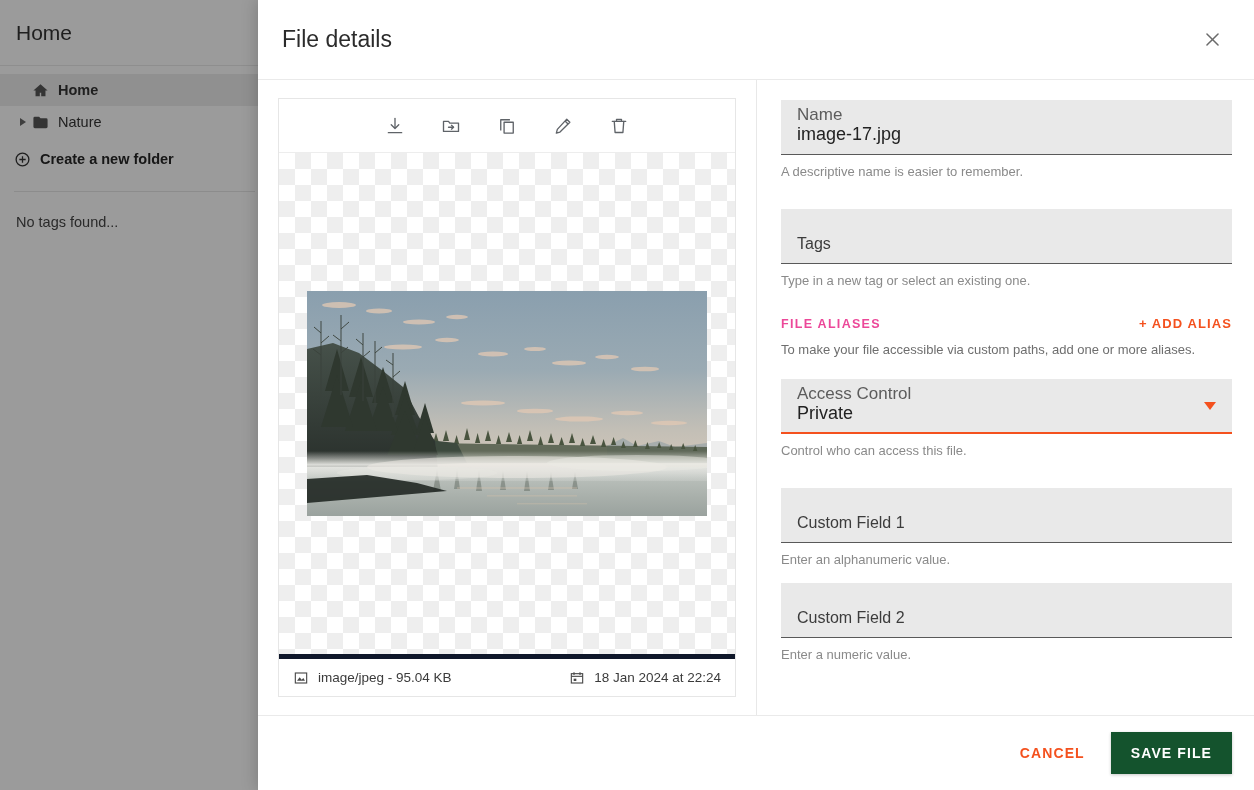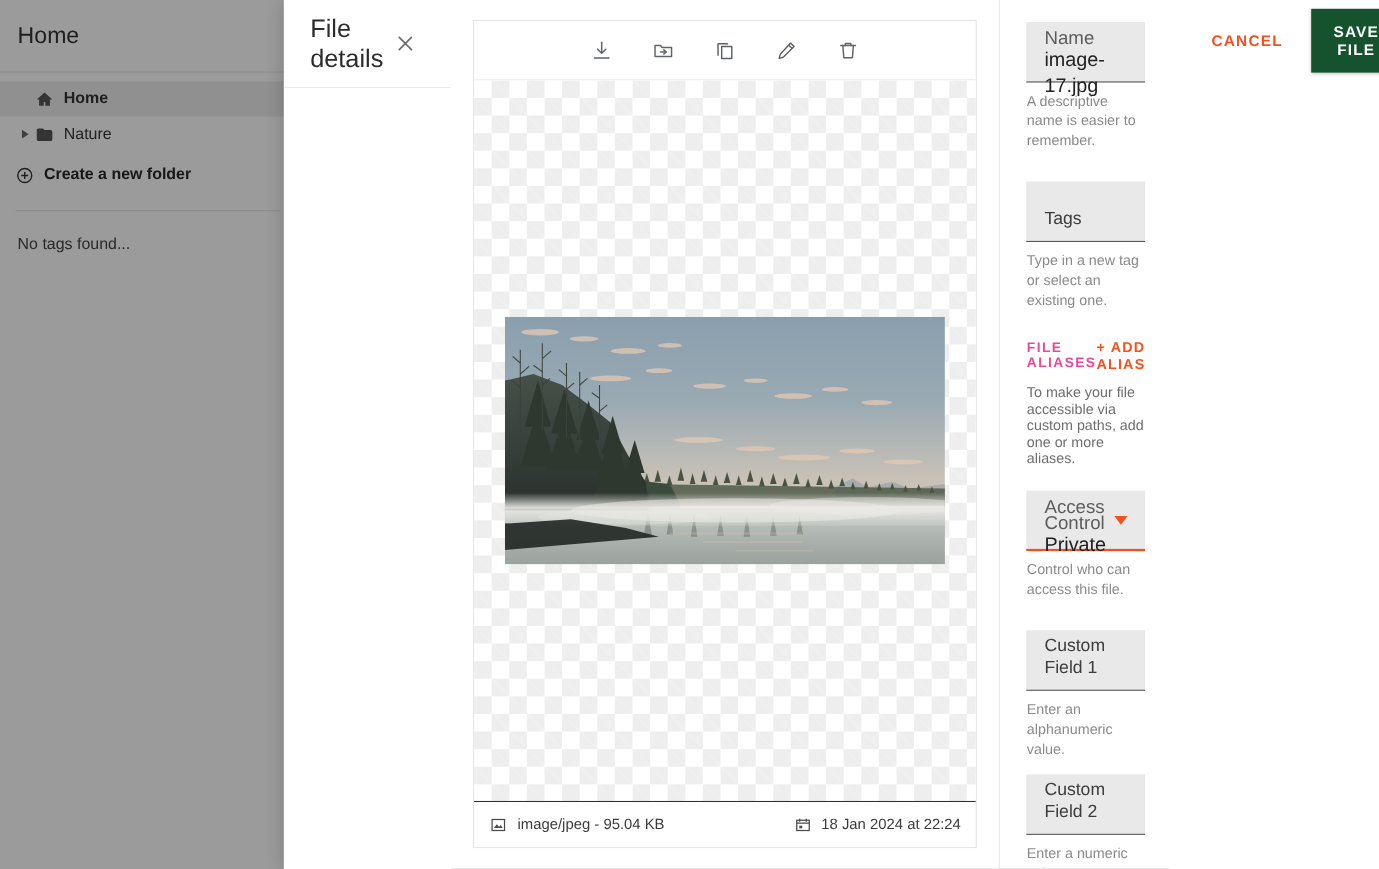--- a/index.html
+++ b/index.html
@@ -128,21 +128,21 @@
 
   
   .modal {
     position: absolute;
     left: 258px;
     top: 0;
     width: 996px;
     height: 790px;
     background: #ffffff;
     display: flex;
-    flex-direction: row;
+    flex-direction: column;
     box-shadow: 0 0 16px rgba(0,0,0,0.22);
   }
 
   .modal-header {
     height: 80px;
     flex: 0 0 80px;
     display: flex;
     align-items: center;
     padding: 0 22px 0 24px;
     border-bottom: 1px solid #eaeaea;
@@ -225,21 +225,21 @@
     height: 225px;
     display: block;
   }
 
   .preview-footer {
     height: 42px;
     flex: 0 0 42px;
     display: flex;
     align-items: center;
     padding: 0 14px;
-    border-top: 1px solid #0f172a;
+    border-top: 5px solid #0f172a;
     font-size: 13.5px;
     color: #3b3b3b;
   }
   .pf-left, .pf-right {
     display: flex;
     align-items: center;
     gap: 9px;
   }
   .pf-left { flex: 1; }
   .pf-icon { color: #4a4a4a; display: flex; align-items: center; }

